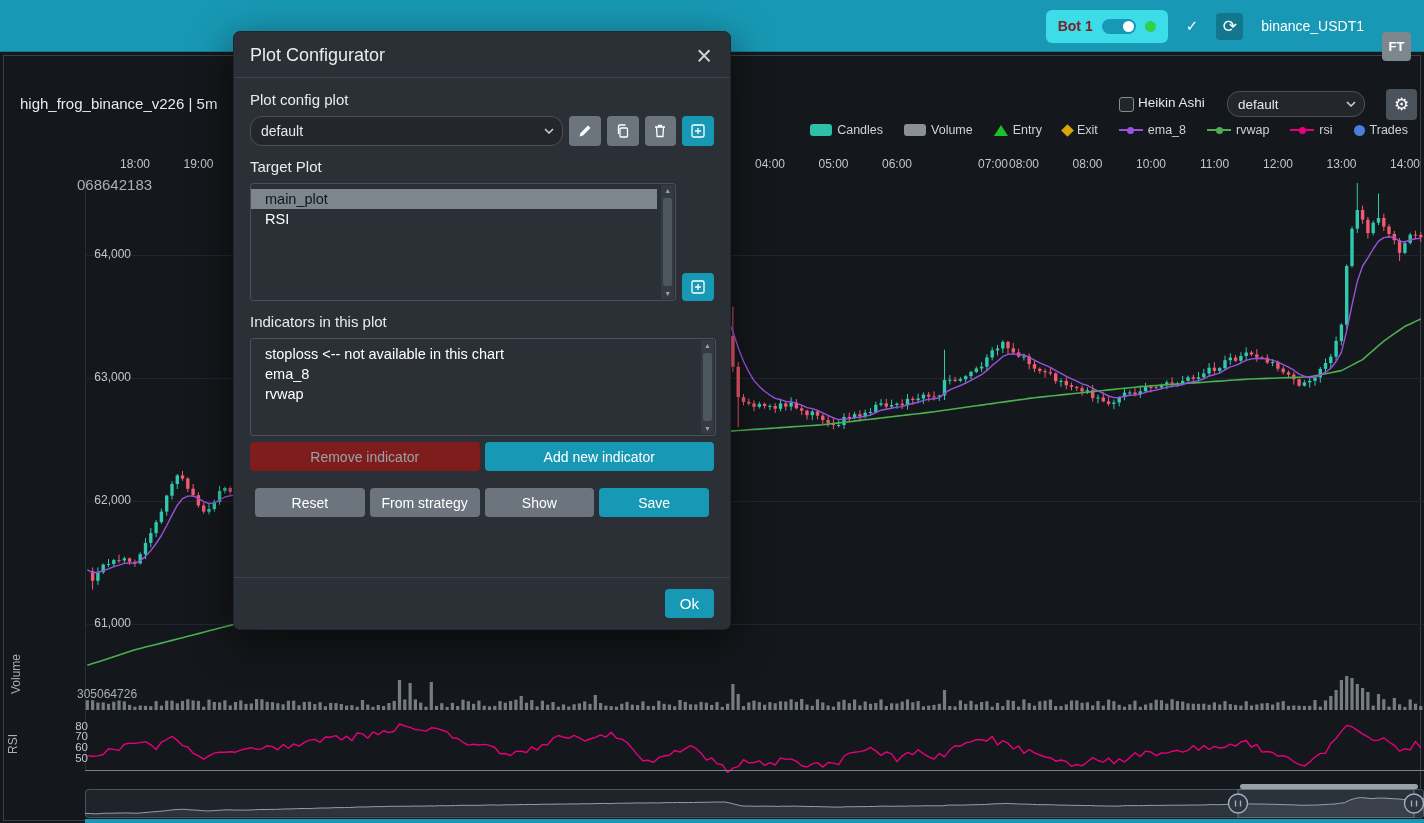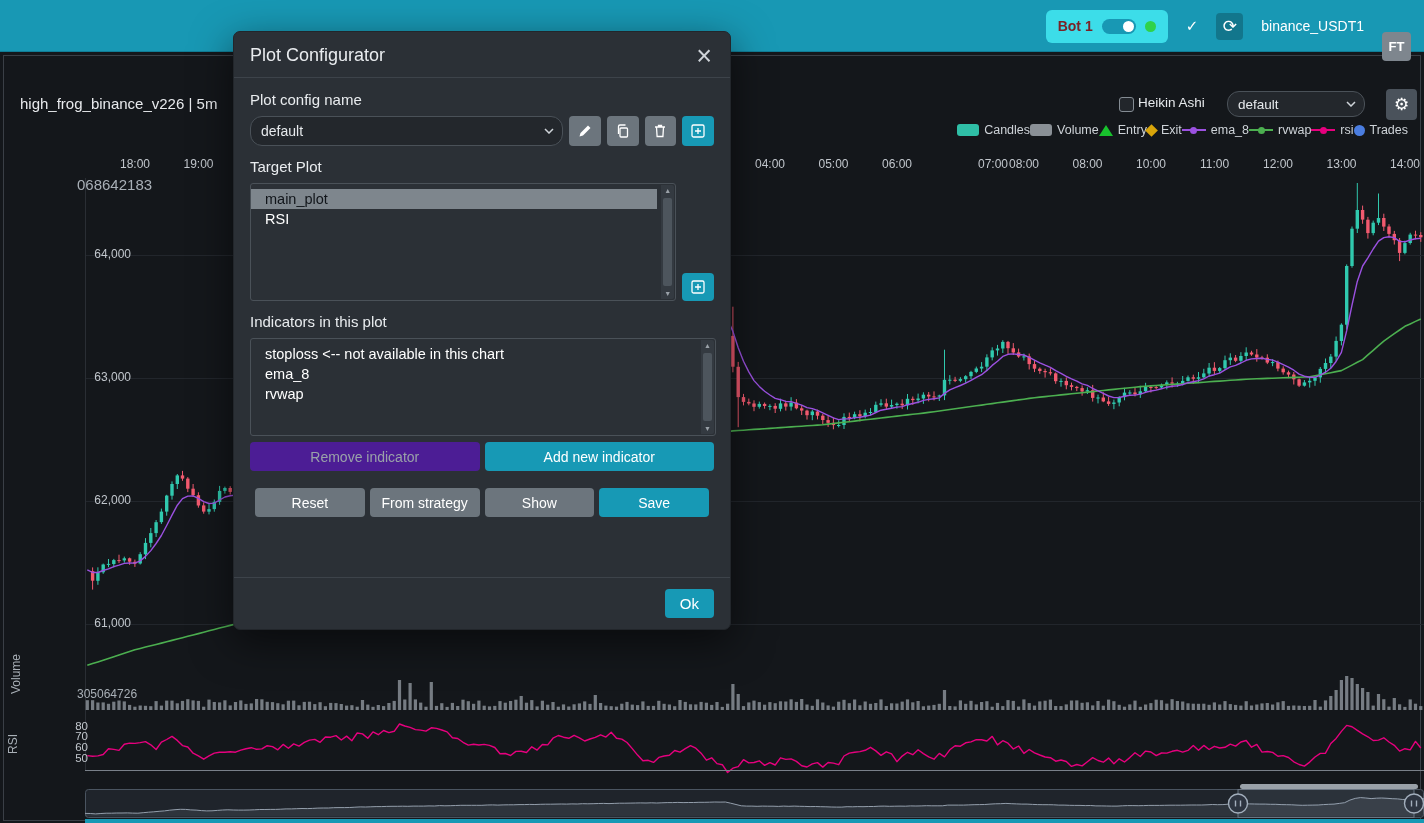--- a/index.html
+++ b/index.html
@@ -23,21 +23,21 @@
   #chart-svg{position:absolute;left:0;top:0;z-index:1;}
   #labels{position:absolute;left:0;top:0;width:1424px;height:823px;z-index:2;pointer-events:none;}
   #chart-title{position:absolute;left:20px;top:95px;font-size:15px;color:#e8eaed;z-index:4;}
   #heikin-box{position:absolute;left:1119px;top:97px;width:13px;height:13px;background:#22262b;border:1px solid #848c93;border-radius:3px;z-index:6;}
   #heikin-label{position:absolute;left:1138px;top:95px;font-size:13.5px;color:#e6e9ec;z-index:6;}
   .selectbox{background:#23272c;border:1px solid #4a5158;border-radius:12px;color:#e6e9ec;font-size:13.5px;
     display:flex;align-items:center;justify-content:space-between;padding:0 8px 0 10px;box-sizing:border-box;}
   #tf-select{position:absolute;left:1227px;top:91px;width:138px;height:26px;z-index:6;}
   #gear{position:absolute;left:1386px;top:89px;width:31px;height:31px;border-radius:4px;background:#4a525b;color:#fff;
     display:flex;align-items:center;justify-content:center;font-size:17px;z-index:6;border:none;cursor:pointer;}
-  #legend{position:absolute;top:123px;right:16px;display:flex;gap:0;align-items:center;z-index:6;}
+  #legend{position:absolute;top:123px;right:16px;display:flex;gap:21px;align-items:center;z-index:6;}
   .leg{display:flex;align-items:center;gap:5px;color:#ced3d8;font-size:12.5px;cursor:pointer;}
   .tick-x{position:absolute;top:157px;transform:translateX(-50%);color:#c2c7cd;font-size:12px;}
   .tick-y{position:absolute;left:20px;width:111px;text-align:right;color:#c2c7cd;font-size:12px;}
   .tick-r{position:absolute;left:48px;width:40px;text-align:right;color:#c2c7cd;font-size:11.5px;}
   .vlabel{position:absolute;color:#a9b0b7;font-size:12px;transform:rotate(-90deg);transform-origin:center;text-align:center;}
   #vol-label{left:-14px;top:667px;width:60px;}
   #rsi-label{left:-7px;top:737px;width:40px;}
   #tl-value{position:absolute;left:77px;top:176px;color:#a9b0b7;font-size:15px;}
   #vol-value{position:absolute;left:77px;top:687px;color:#a9b0b7;font-size:12px;}
   
@@ -61,21 +61,21 @@
   .opt{font-size:14.5px;line-height:20px;padding:0 6px 0 14px;color:#fff;white-space:nowrap;cursor:pointer;}
   .opt.selected{background:#7e868d;color:#11151a;}
   .vtrack{position:absolute;top:1px;right:1px;bottom:1px;width:13px;background:#343a41;display:flex;flex-direction:column;
     justify-content:space-between;align-items:center;padding:2px 0;box-sizing:border-box;border-radius:0 2px 2px 0;}
   .sarrow{font-size:7px;color:#9aa1a8;}
   .vthumb{position:absolute;left:2px;width:9px;top:13px;bottom:13px;background:#4d555d;border-radius:2px;}
   .addplot-btn{width:32px;height:28px;}
   .btnrow{display:flex;gap:5px;margin-top:6px;}
   .btn{height:29px;border:none;border-radius:4px;font-size:14px;font-family:inherit;cursor:pointer;}
   .btnrow .btn{flex:1;}
-  .btn-muted{background:#4c1d95;color:#9aa2a9;text-align:center;}
+  .btn-muted{background:#7f1d1d;color:#9aa2a9;text-align:center;}
   .btnrow2{display:flex;gap:5px;margin:17px 5px 0;}
   .m-footer{border-top:1px solid #3d434a;padding:11px 16px;text-align:right;}
   .ok-btn{background:#1799b5;color:#fff;border:none;border-radius:4px;font-size:15px;padding:6px 15px;font-family:inherit;cursor:pointer;}
 </style>
 </head>
 <body>
 
 <div id="app">
 
   <div id="chart-card"></div>
@@ -982,21 +982,21 @@
         </div>
     </div>
   </div>
 
   <div id="modal">
     <div class="m-header">
       <div class="m-title">Plot Configurator</div>
       <button class="m-close">×</button>
     </div>
     <div class="m-body">
-      <div class="m-label first">Plot config name</div>
+      <div class="m-label first">Plot config plot</div>
       <div class="row1">
         <div class="selectbox cfg-select">
           <span>default</span>
           <svg width="10" height="6">
               <path d="M1 1l4 4 4-4" stroke="#cfd4d9" fill="none" stroke-width="1.5"></path>
             </svg>
         </div>
         <button class="icon-btn btn-gray">
           <svg width="16" height="16">
               <path d="M2.5 13.5l1-3.5 7.5-7.5 2.5 2.5-7.5 7.5-3.5 1z" fill="#fff"></path>

